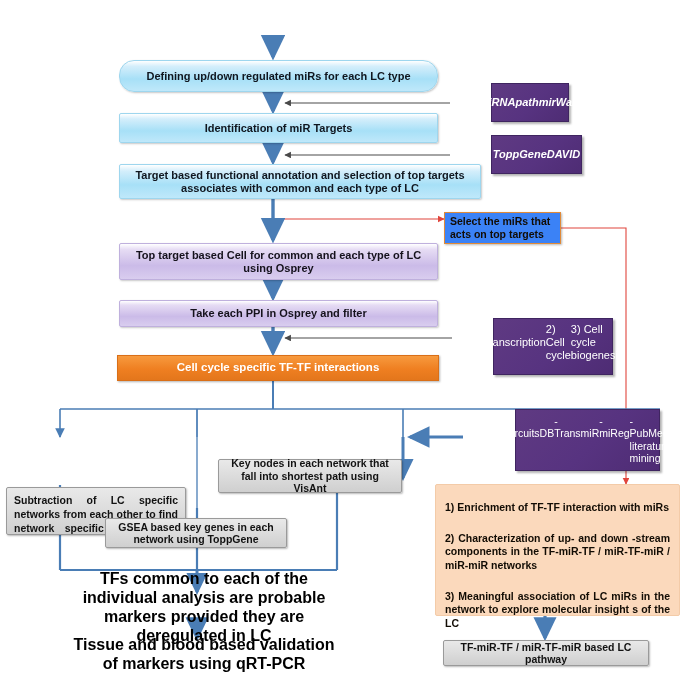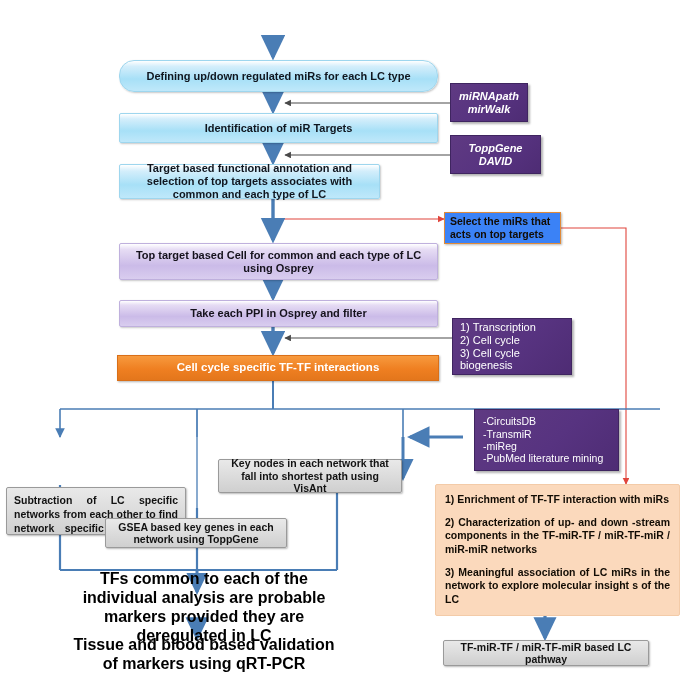--- a/index.html
+++ b/index.html
@@ -40,21 +40,21 @@
     border:1px solid #bfb0dd;border-radius:2px;
     box-shadow:1px 1px 2px rgba(0,0,0,.22);
   }
 
   
   .purple-box{
     color:#ffffff;font-size:11px;font-style:italic;
     background:linear-gradient(135deg,#5f3a82 0%,#573380 55%,#4e2c74 100%);
     border:1px solid #3f2560;
     box-shadow:2px 2px 2px rgba(0,0,0,.3);
-    display:flex;flex-direction:column;align-items:center;justify-content:center;
+    display:flex;flex-direction:row;align-items:center;justify-content:center;margin-left:41px;
   }
   .purple-box.left{align-items:flex-start;text-align:left;font-style:normal;font-weight:normal;}
   .purple-box.left .ln{font-weight:normal;}
 
   
   .orange-box{
     background:linear-gradient(180deg,#f79a3e 0%,#ef7f21 55%,#e3761c 100%);
     color:#ffffff;font-size:11.5px;
     border:1px solid #d9низ;border:1px solid #d96f18;
     box-shadow:1px 1px 2px rgba(0,0,0,.3);
@@ -66,21 +66,21 @@
     box-shadow:1px 1px 2px rgba(0,0,0,.28);
     line-height:1.2;padding:3px 5px;
   }
   .peach-box{
     background:#fbd9bc;color:#120c04;font-size:10.5px;font-weight:bold;
     text-align:left;justify-content:flex-start;align-items:flex-start;
     border:1px solid #f3cba8;border-radius:2px;
     padding:8px 9px;line-height:1.3;
     flex-direction:column;
   }
-  .peach-box p{margin:0 0 9px 0;text-align:justify;}
+  .peach-box p{margin:8px 0 9px 0;text-align:justify;}
   .peach-box p:last-child{margin-bottom:0;}
 
   
   .grey-box{
     background:linear-gradient(180deg,#e9e9e9 0%,#dcdcdc 50%,#cfcfcf 100%);
     color:#121212;font-size:10.5px;
     border:1px solid #9a9a9a;border-radius:2px;
     box-shadow:1px 1px 2px rgba(0,0,0,.28);
   }
   .grey-box.justify{text-align:justify;text-align-last:justify;display:block;padding:5px 7px;line-height:1.35;margin-top:28px;}
@@ -192,21 +192,21 @@
   </div>
   
 
   
   <div class="box purple-box" style="left:450px;top:135px;width:91px;height:39px;">
     <span class="ln">ToppGene</span>
     <span class="ln">DAVID</span>
   </div>
 
   
-  <div class="box blue-box" style="left:119px;top:164px;width:261px;height:35px;">
+  <div class="box blue-box" style="left:119px;top:164px;width:362px;height:35px;">
     <span>Target based functional annotation and selection of top targets associates with common and each type of LC</span>
   </div>
   
 
   
   <div class="box orange-small" style="left:444px;top:212px;width:117px;height:32px;">
     <span>Select  the miRs that acts on top targets</span>
   </div>
   
 

